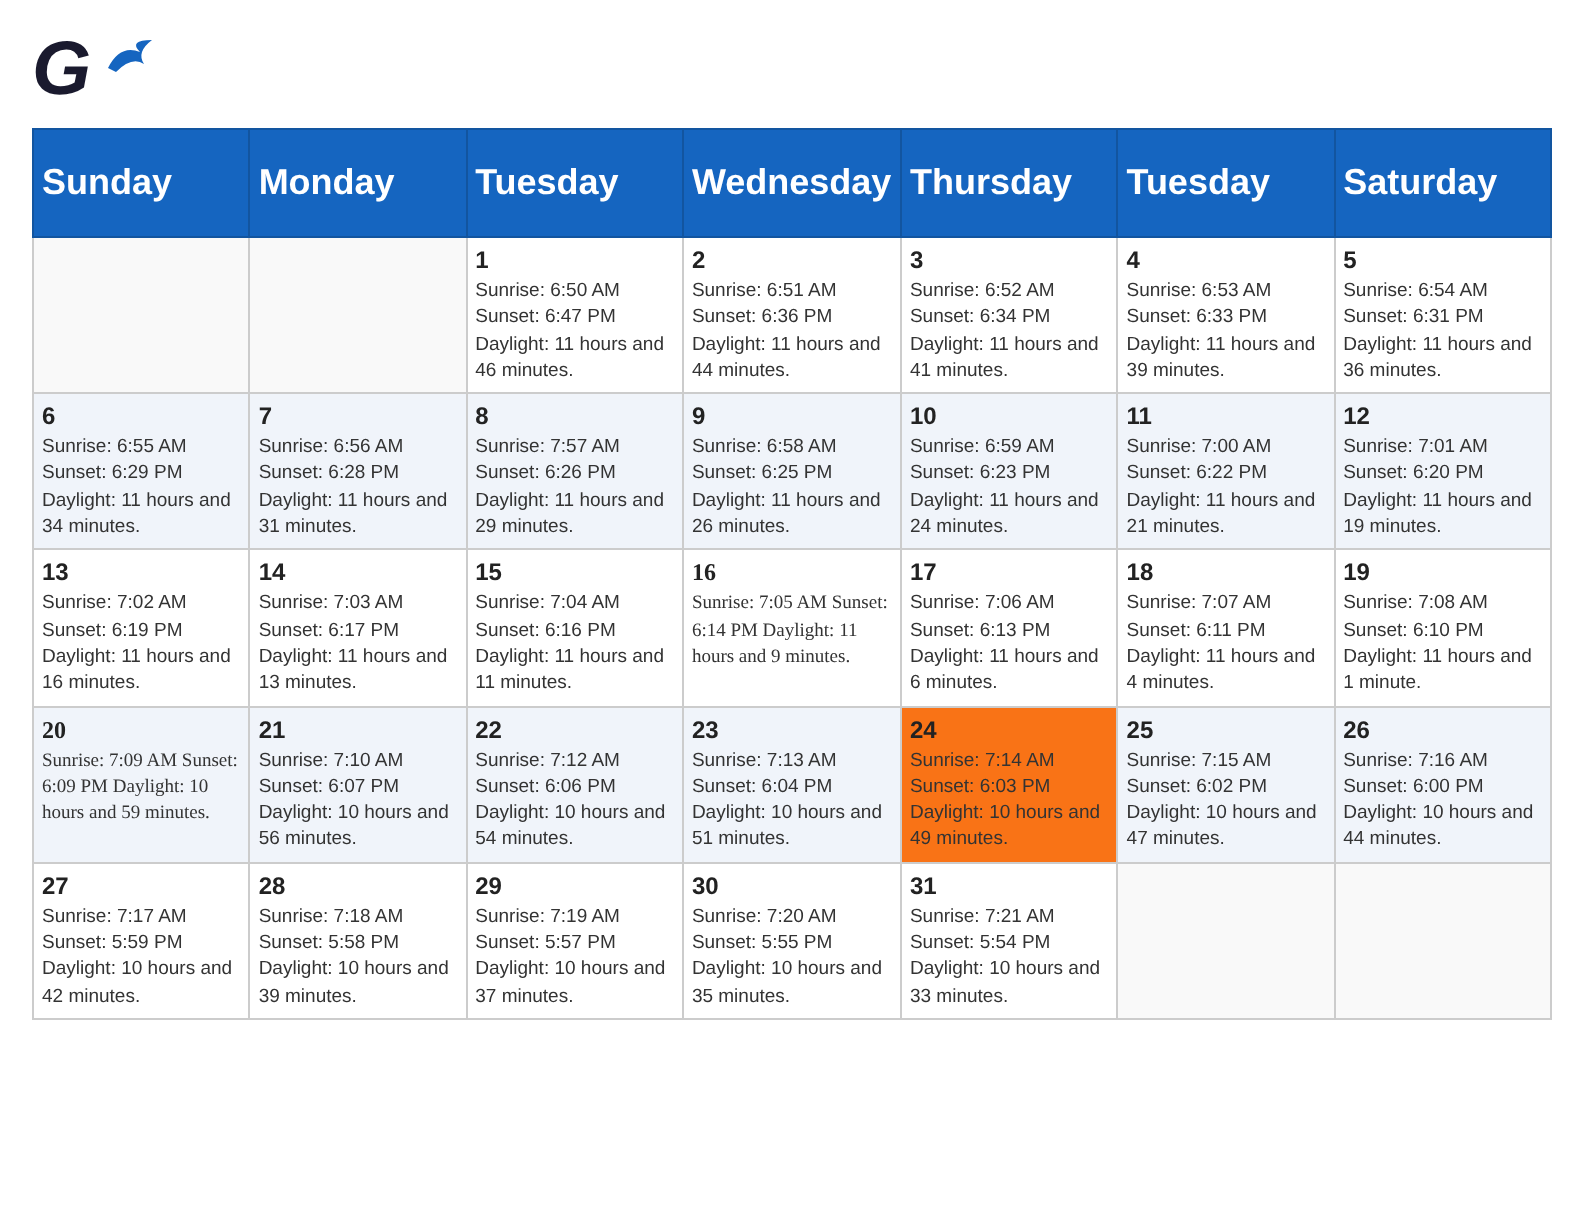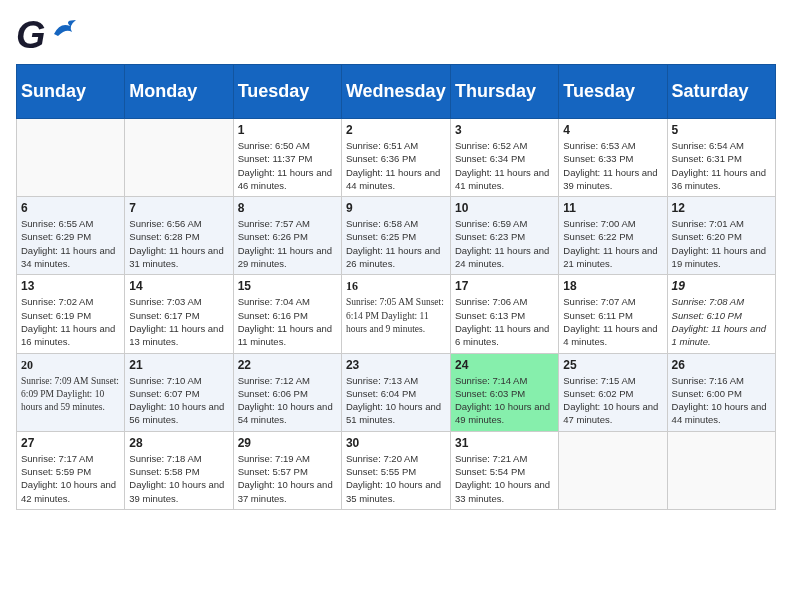--- a/index.html
+++ b/index.html
@@ -117,21 +117,21 @@
           <th>Saturday</th>
         </tr>
     </thead>
     <tbody id="calendar-body">
     <tr>
           <td class="empty-cell"></td>
           <td class="empty-cell"></td>
           <td style="background: rgb(255, 255, 255);">
             <div class="day-num">1</div>
             <div class="day-info">Sunrise: 6:50 AM
-Sunset: 11:37 PM
+Sunset: 6:47 PM
 Daylight: 11 hours and 46 minutes.</div>
           </td>
           <td style="background: rgb(255, 255, 255);">
             <div class="day-num">2</div>
             <div class="day-info">Sunrise: 6:51 AM
 Sunset: 6:36 PM
 Daylight: 11 hours and 44 minutes.</div>
           </td>
           <td style="background: rgb(255, 255, 255);">
             <div class="day-num">3</div>
@@ -226,21 +226,21 @@
             <div class="day-info">Sunrise: 7:06 AM
 Sunset: 6:13 PM
 Daylight: 11 hours and 6 minutes.</div>
           </td>
           <td style="background: rgb(255, 255, 255); margin-top: 12px;">
             <div class="day-num">18</div>
             <div class="day-info">Sunrise: 7:07 AM
 Sunset: 6:11 PM
 Daylight: 11 hours and 4 minutes.</div>
           </td>
-          <td style="background: rgb(255, 255, 255); font-style: italic;">
+          <td style="background: rgb(255, 255, 255);">
             <div class="day-num">19</div>
             <div class="day-info">Sunrise: 7:08 AM
 Sunset: 6:10 PM
 Daylight: 11 hours and 1 minute.</div>
           </td>
         </tr>
         <tr>
           <td style="background: rgb(240, 244, 250); font-family: Liberation Serif, serif;">
             <div class="day-num">20</div>
             <div class="day-info">Sunrise: 7:09 AM
@@ -258,21 +258,21 @@
             <div class="day-info">Sunrise: 7:12 AM
 Sunset: 6:06 PM
 Daylight: 10 hours and 54 minutes.</div>
           </td>
           <td style="background: rgb(240, 244, 250);">
             <div class="day-num">23</div>
             <div class="day-info">Sunrise: 7:13 AM
 Sunset: 6:04 PM
 Daylight: 10 hours and 51 minutes.</div>
           </td>
-          <td style="background: #86efac;">
+          <td style="background: #f97316;">
             <div class="day-num">24</div>
             <div class="day-info">Sunrise: 7:14 AM
 Sunset: 6:03 PM
 Daylight: 10 hours and 49 minutes.</div>
           </td>
           <td style="background: rgb(240, 244, 250);">
             <div class="day-num">25</div>
             <div class="day-info">Sunrise: 7:15 AM
 Sunset: 6:02 PM
 Daylight: 10 hours and 47 minutes.</div>

